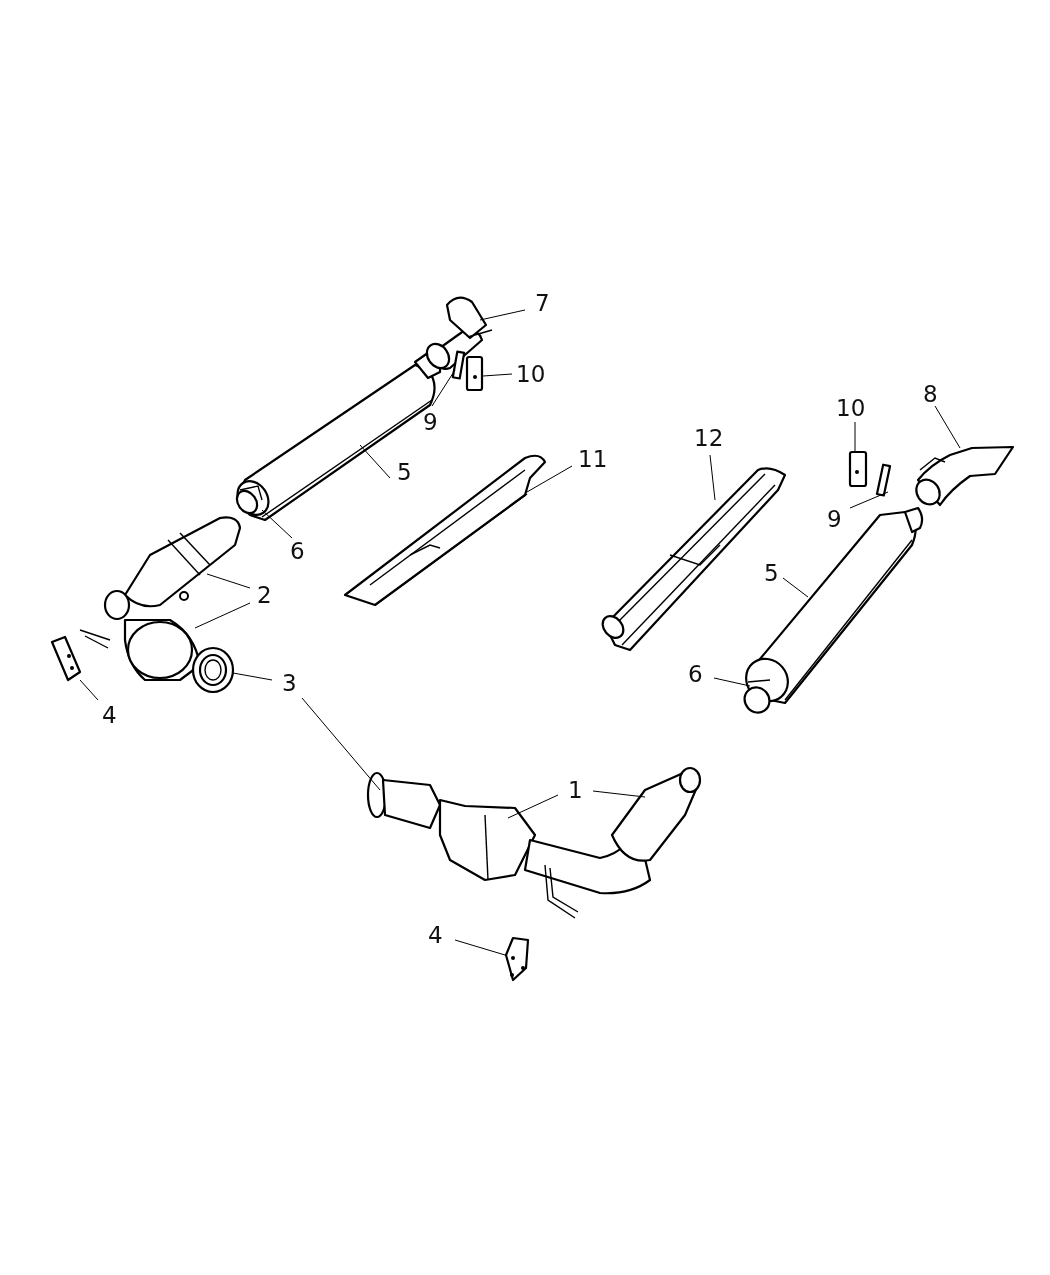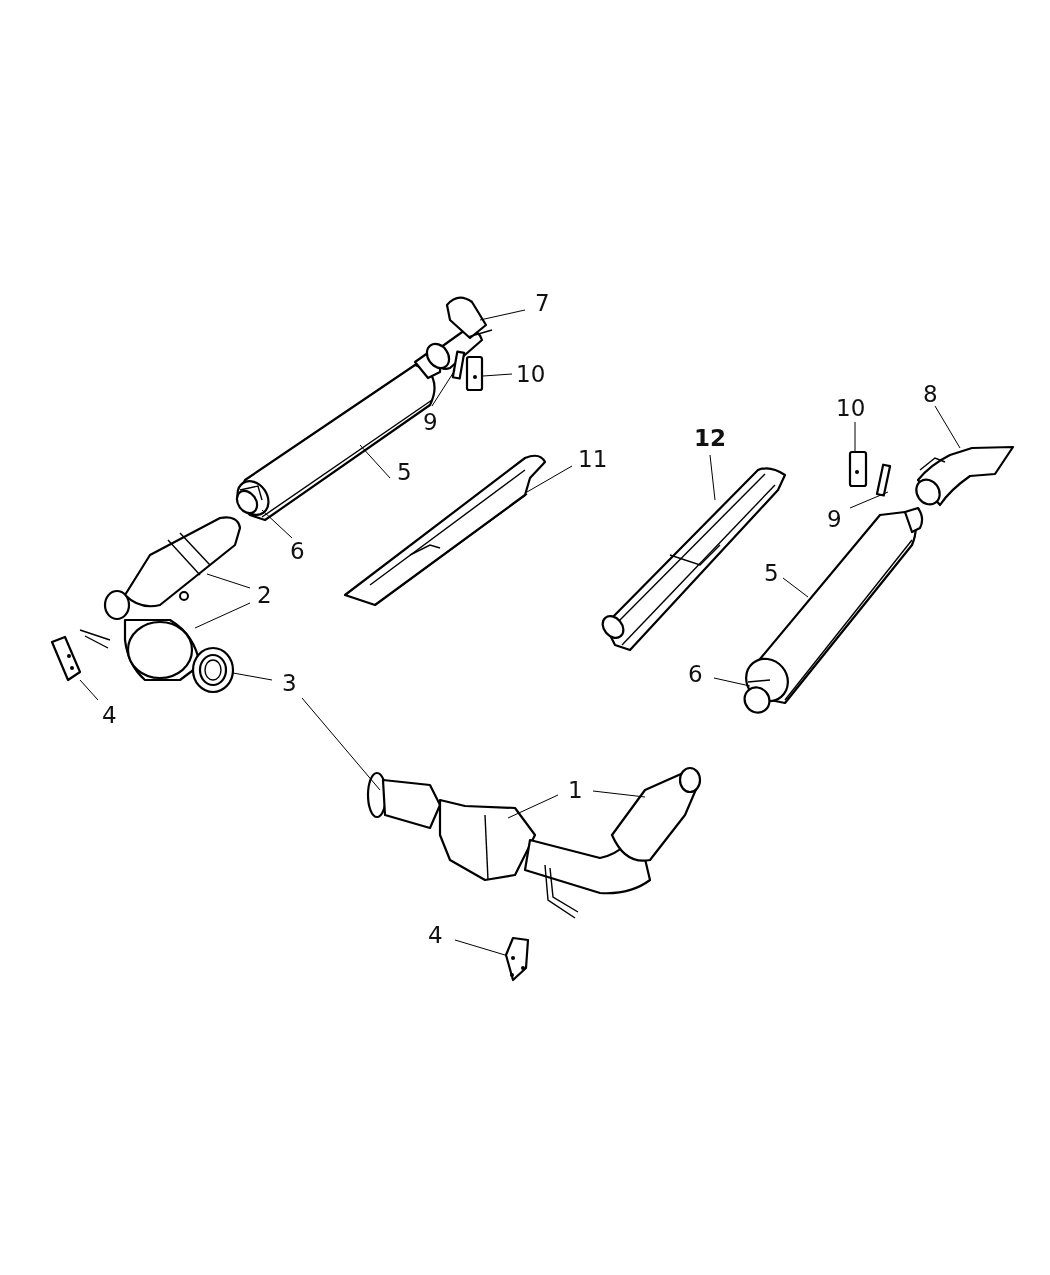--- a/index.html
+++ b/index.html
@@ -152,14 +152,14 @@
   <span class="lbl" style="left:764px;top:562px;">5</span>
   <span class="lbl" style="left:290px;top:540px;">6</span>
   <span class="lbl" style="left:688px;top:663px;">6</span>
   <span class="lbl" style="left:535px;top:292px;">7</span>
   <span class="lbl" style="left:923px;top:383px;">8</span>
   <span class="lbl" style="left:423px;top:411px;">9</span>
   <span class="lbl" style="left:827px;top:508px;">9</span>
   <span class="lbl" style="left:516px;top:363px;">10</span>
   <span class="lbl" style="left:836px;top:397px;">10</span>
   <span class="lbl" style="left:578px;top:448px;">11</span>
-  <span class="lbl" style="left:694px;top:427px;font-weight:bold;">12</span>
+  <span class="lbl" style="left:694px;top:427px;">12</span>
 </div>
 
 </body></html>

